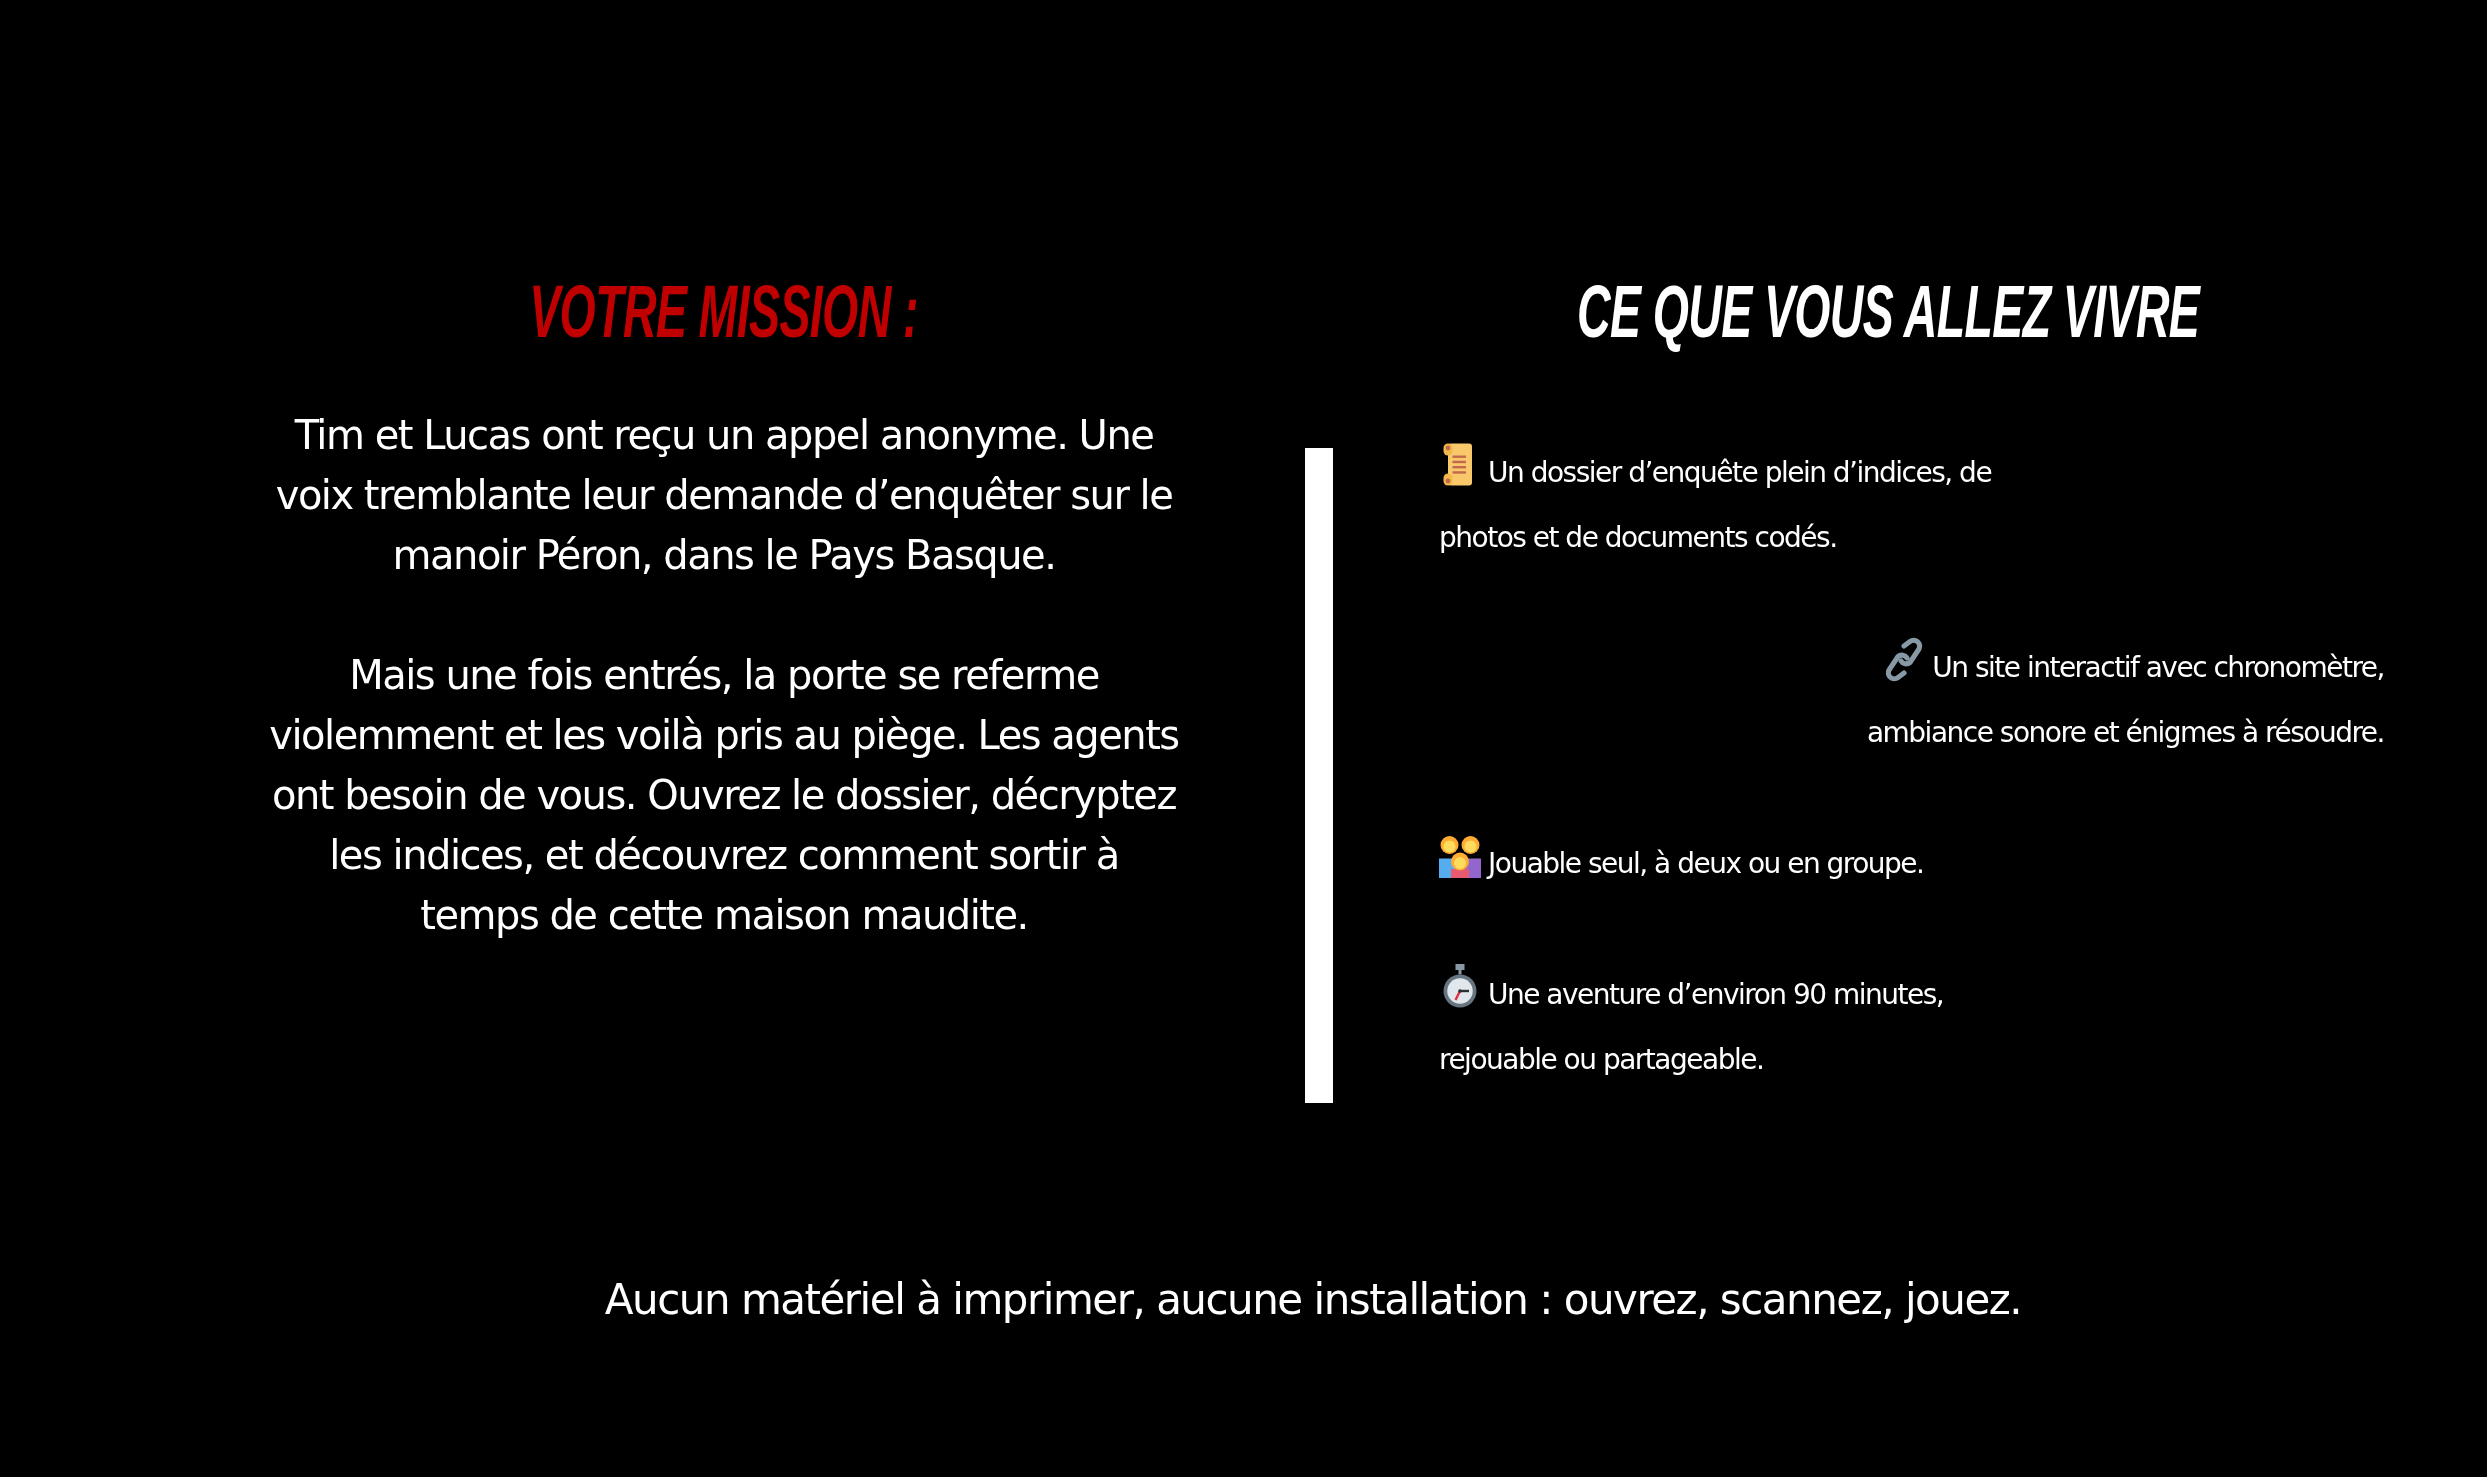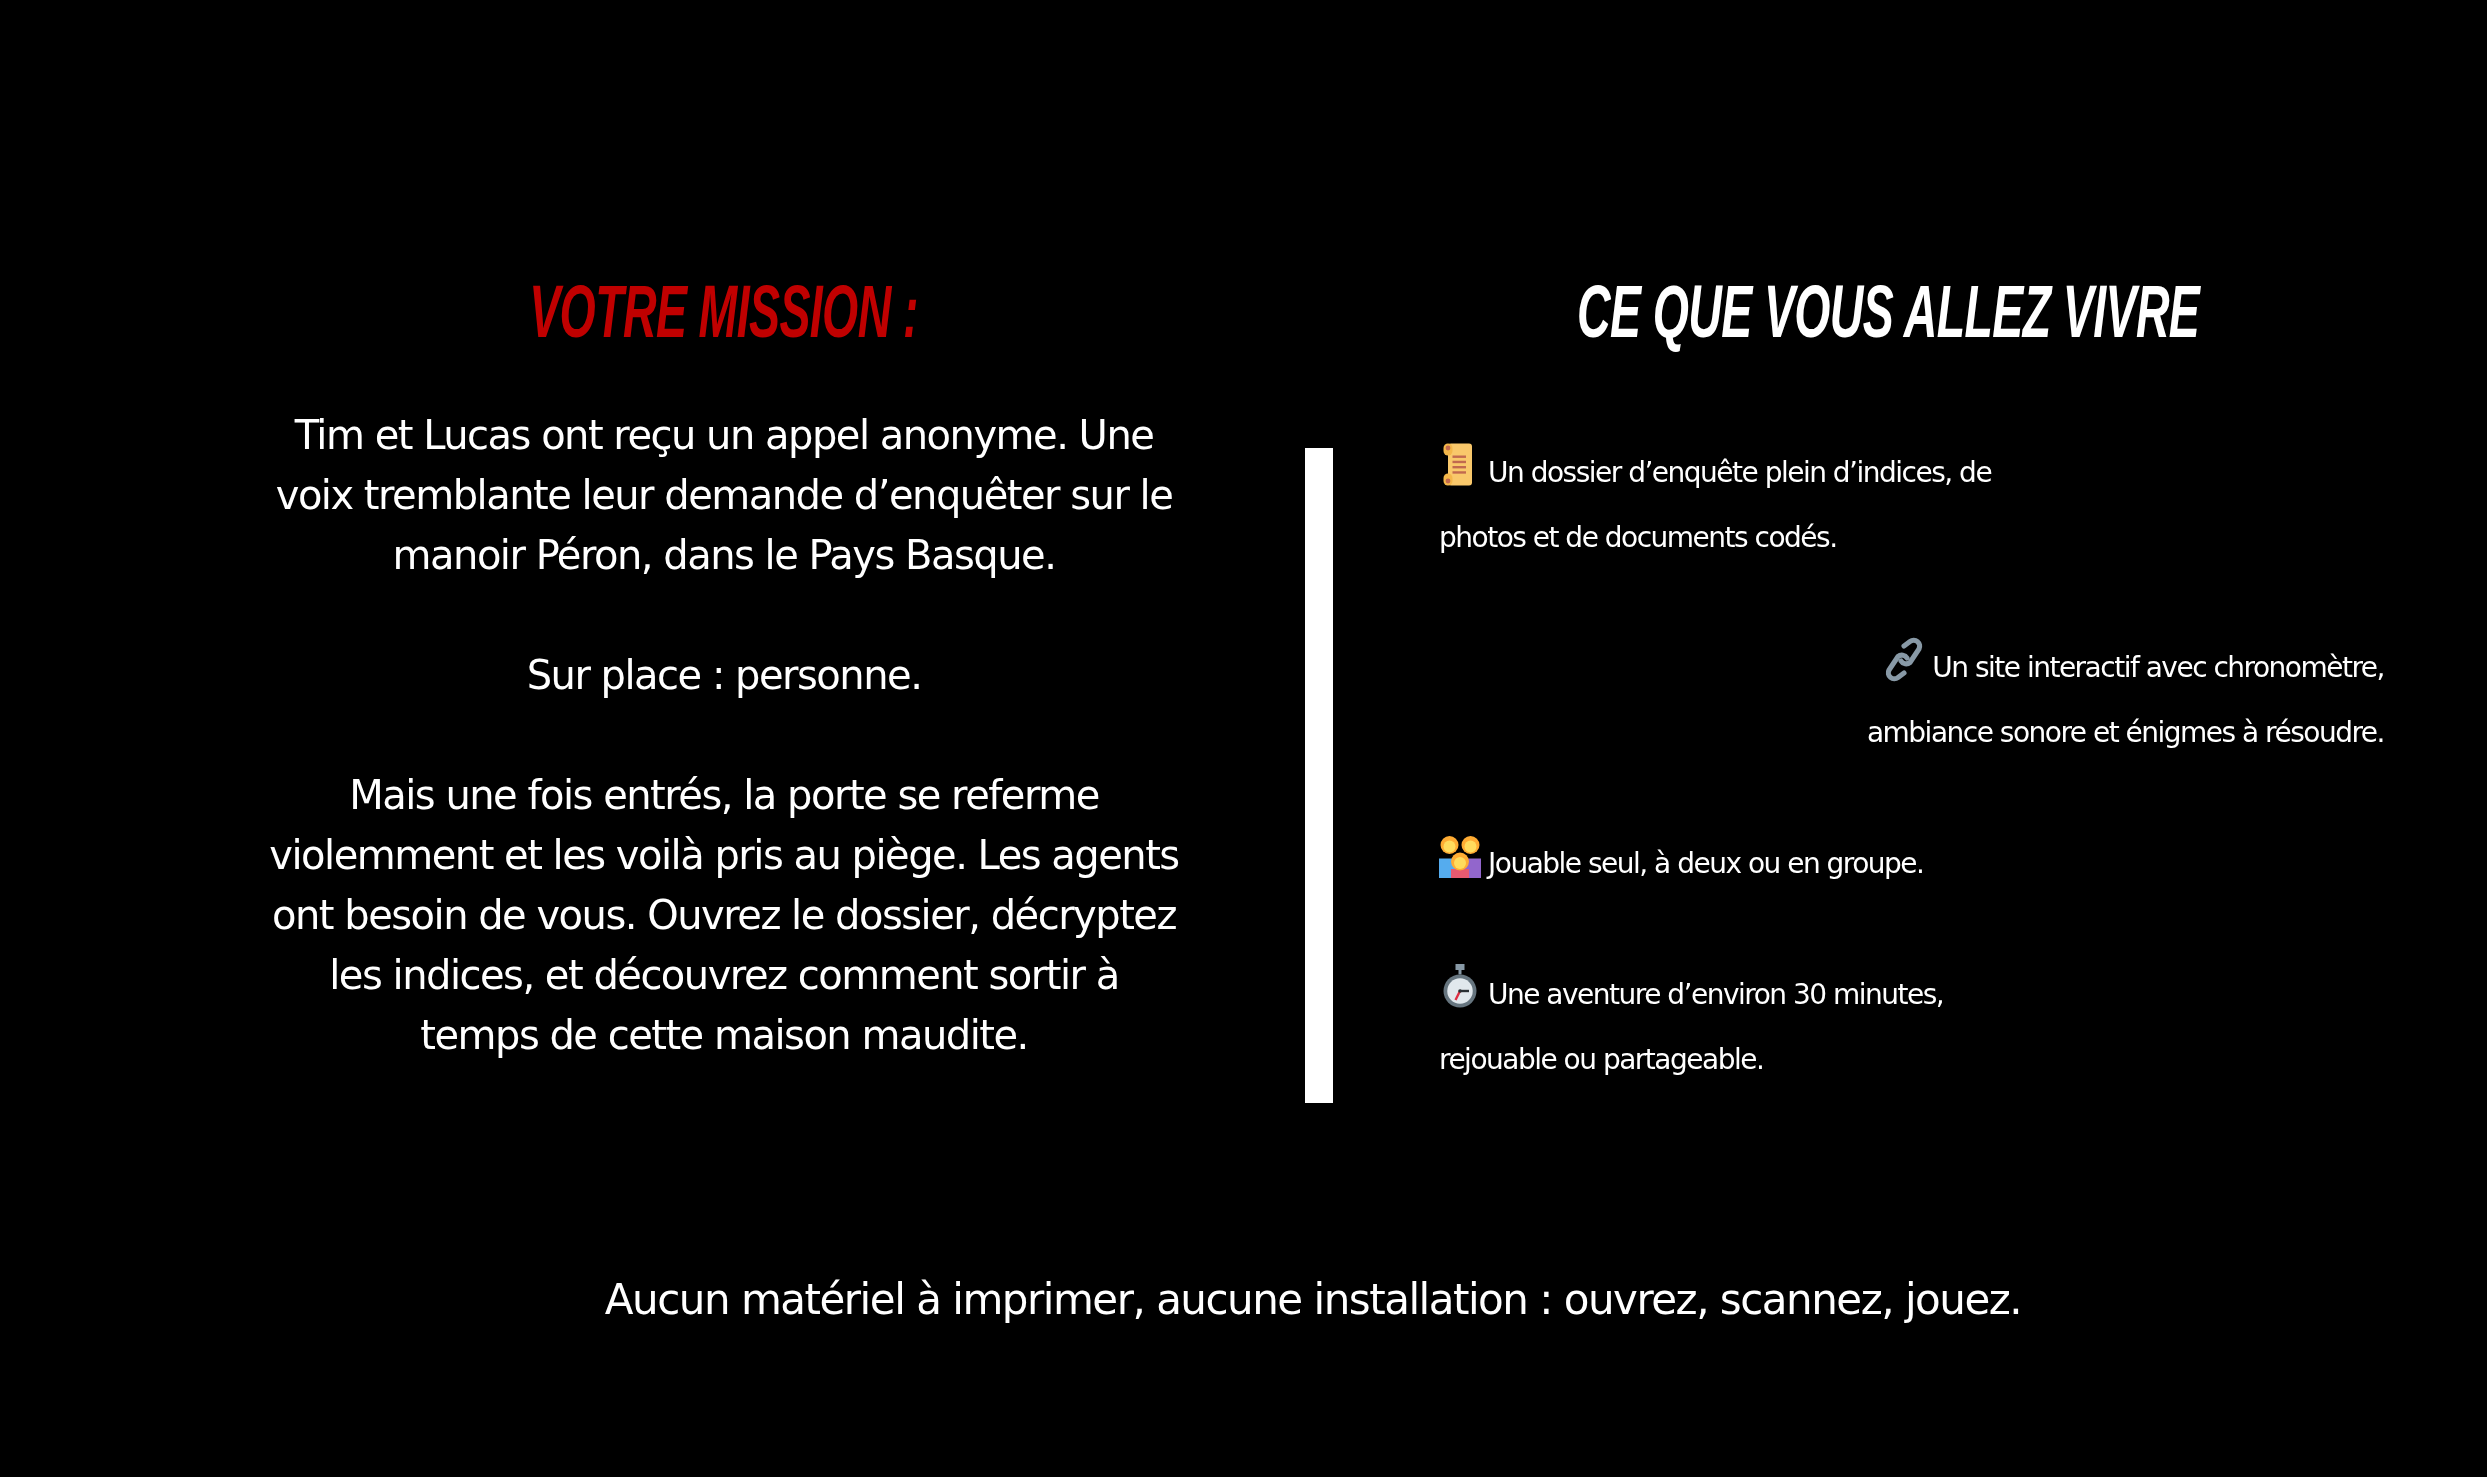--- a/index.html
+++ b/index.html
@@ -106,21 +106,20 @@
   </style>
 </head>
 <body>
 
 <h1 class="heading heading-left">VOTRE MISSION :</h1>
 
 <div class="mission-body">
   <p>Tim et Lucas ont reçu un appel anonyme. Une
 voix tremblante leur demande d’enquêter sur le
 manoir Péron, dans le Pays Basque.</p>
-  <p>Sur place : personne.</p>
   <p>Mais une fois entrés, la porte se referme
 violemment et les voilà pris au piège. Les agents
 ont besoin de vous. Ouvrez le dossier, décryptez
 les indices, et découvrez comment sortir à
 temps de cette maison maudite.</p>
 </div>
 
 <div class="divider"></div>
 
 <h1 class="heading heading-right">CE QUE VOUS ALLEZ VIVRE</h1>
@@ -157,18 +156,18 @@
           <circle cx="14" cy="20" r="4" fill="#ffdc5d"></circle>
         </svg></span><span>Jouable seul, à deux ou en groupe.</span></li>
   <li><span class="icon"><svg viewBox="0 0 28 30">
           <rect x="11" y="0" width="6" height="4" fill="#8899a6"></rect>
           <rect x="13" y="3" width="2" height="4" fill="#8899a6"></rect>
           <circle cx="14" cy="18" r="11" fill="#66757f"></circle>
           <circle cx="14" cy="18" r="8.5" fill="#e1e8ed"></circle>
           <line x1="14" y1="18" x2="20" y2="18" stroke="#292f33" stroke-width="1.6"></line>
           <line x1="14" y1="18" x2="11" y2="24" stroke="#dd2e44" stroke-width="1.6"></line>
           <circle cx="14" cy="18" r="1.2" fill="#292f33"></circle>
-        </svg></span><span>Une aventure d’environ 30 minutes,
+        </svg></span><span>Une aventure d’environ 90 minutes,
 rejouable ou partageable.</span></li>
 </ul>
 
 <div class="footer-line"><span>Aucun matériel à imprimer, aucune installation : </span><strong>ouvrez, scannez, jouez</strong><span>.</span></div>
 
 
 </body></html>

